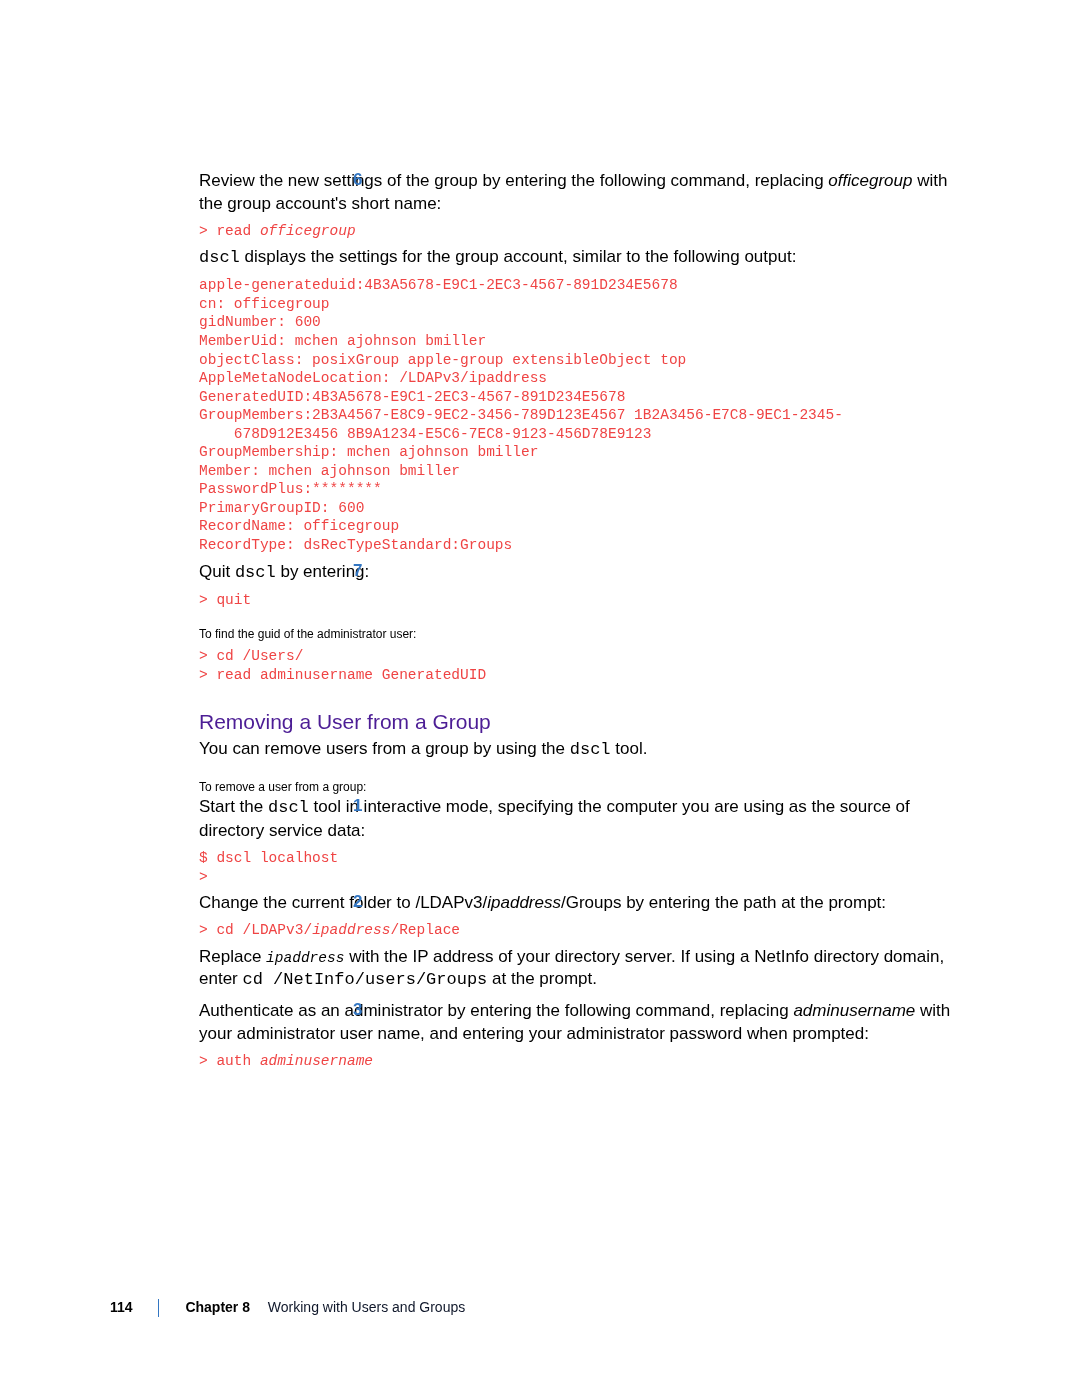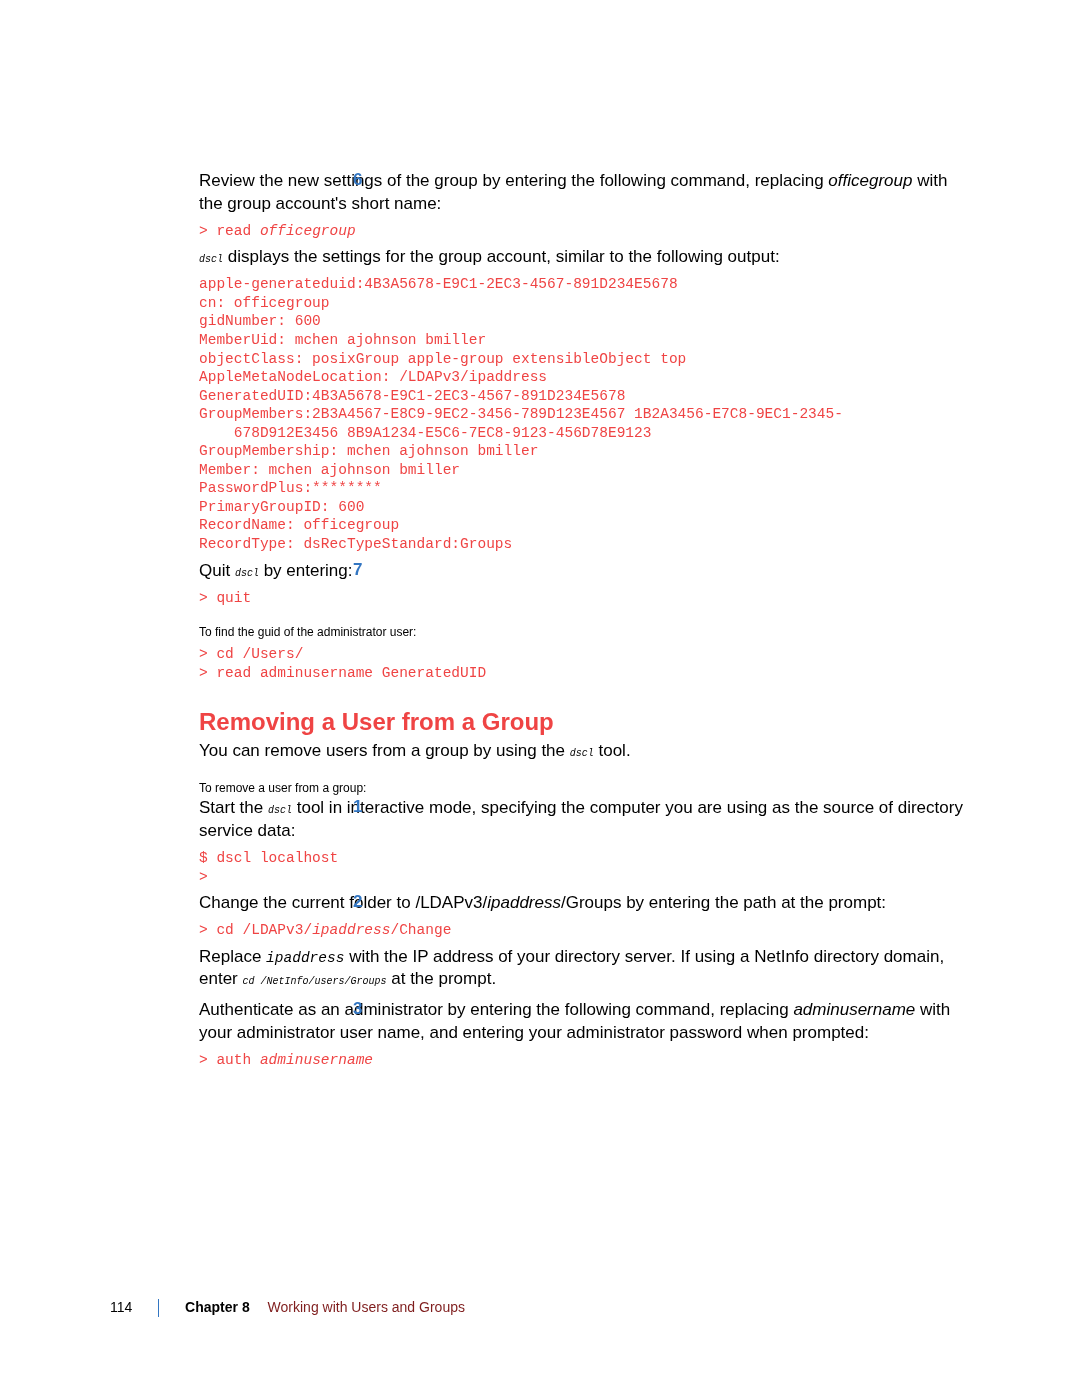--- a/index.html
+++ b/index.html
@@ -37,62 +37,61 @@
   .code-block {
     font-family: "Courier New", Courier, monospace;
     font-size: 14.5px;
     line-height: 1.28;
     white-space: pre;
     margin: 6px 0 6px 0;
     color: #ef4444;
   }
   .code-inline {
     font-family: "Courier New", Courier, monospace;
-    font-size: 10px;
-    font-style: italic;
+    font-size: 17px;
   }
   .code-italic {
     font-family: "Courier New", Courier, monospace;
     font-size: 14.5px;
     font-style: italic;
   }
   .subhead-bold {
     font-weight: 400;
     font-size: 12px;
     margin: 18px 0 2px 0;
   }
   .heading {
-    color: #ef4444;
-    font-weight: 700;
-    font-size: 24px;
+    color: #4c1d95;
+    font-weight: 400;
+    font-size: 21px;
     margin: 26px 0 4px 0;
   }
   .footer {
     position: absolute;
     left: 110px;
     bottom: 80px;
     font-size: 14px;
   }
   .footer .pg {
-    font-weight: 400;
+    font-weight: 700;
     display: inline-block;
   }
   .footer .sep {
     display: inline-block;
     width: 1px;
     height: 18px;
     background: #3376c2;
     vertical-align: middle;
     margin: 0 22px 0 22px;
   }
   .footer .chap {
     font-weight: 700;
   }
   .footer .chaptitle {
-    color: #7f1d1d;
+    color: #0f172a;
     margin-left: 14px;
   }
 </style>
 </head>
 <body>
 
 <div class="page">
 
   <div style="position:relative;">
     <span class="list-num">6</span>
@@ -156,21 +155,21 @@
 &gt;</div>
     </div>
   </div>
 
   <div style="position:relative; margin-top:6px;">
     <span class="list-num">2</span>
     <div class="indent-block">
       <p class="body-text">
         <span>Change the current folder to /LDAPv3/</span><span class="italic">ipaddress</span><span>/Groups by entering the path at the prompt:</span>
       </p>
-      <div class="code-block"><span>&gt; cd /LDAPv3/</span><span class="code-italic">ipaddress</span><span>/Change</span></div>
+      <div class="code-block"><span>&gt; cd /LDAPv3/</span><span class="code-italic">ipaddress</span><span>/Replace</span></div>
       <p class="body-text">
         <span>Replace </span><span class="code-italic">ipaddress</span><span> with the IP address of your directory server. If using a NetInfo directory domain, enter </span><span class="code-inline">cd /NetInfo/users/Groups</span><span> at the prompt.</span>
       </p>
     </div>
   </div>
 
   <div style="position:relative; margin-top:8px;">
     <span class="list-num">3</span>
     <div class="indent-block">
       <p class="body-text">

